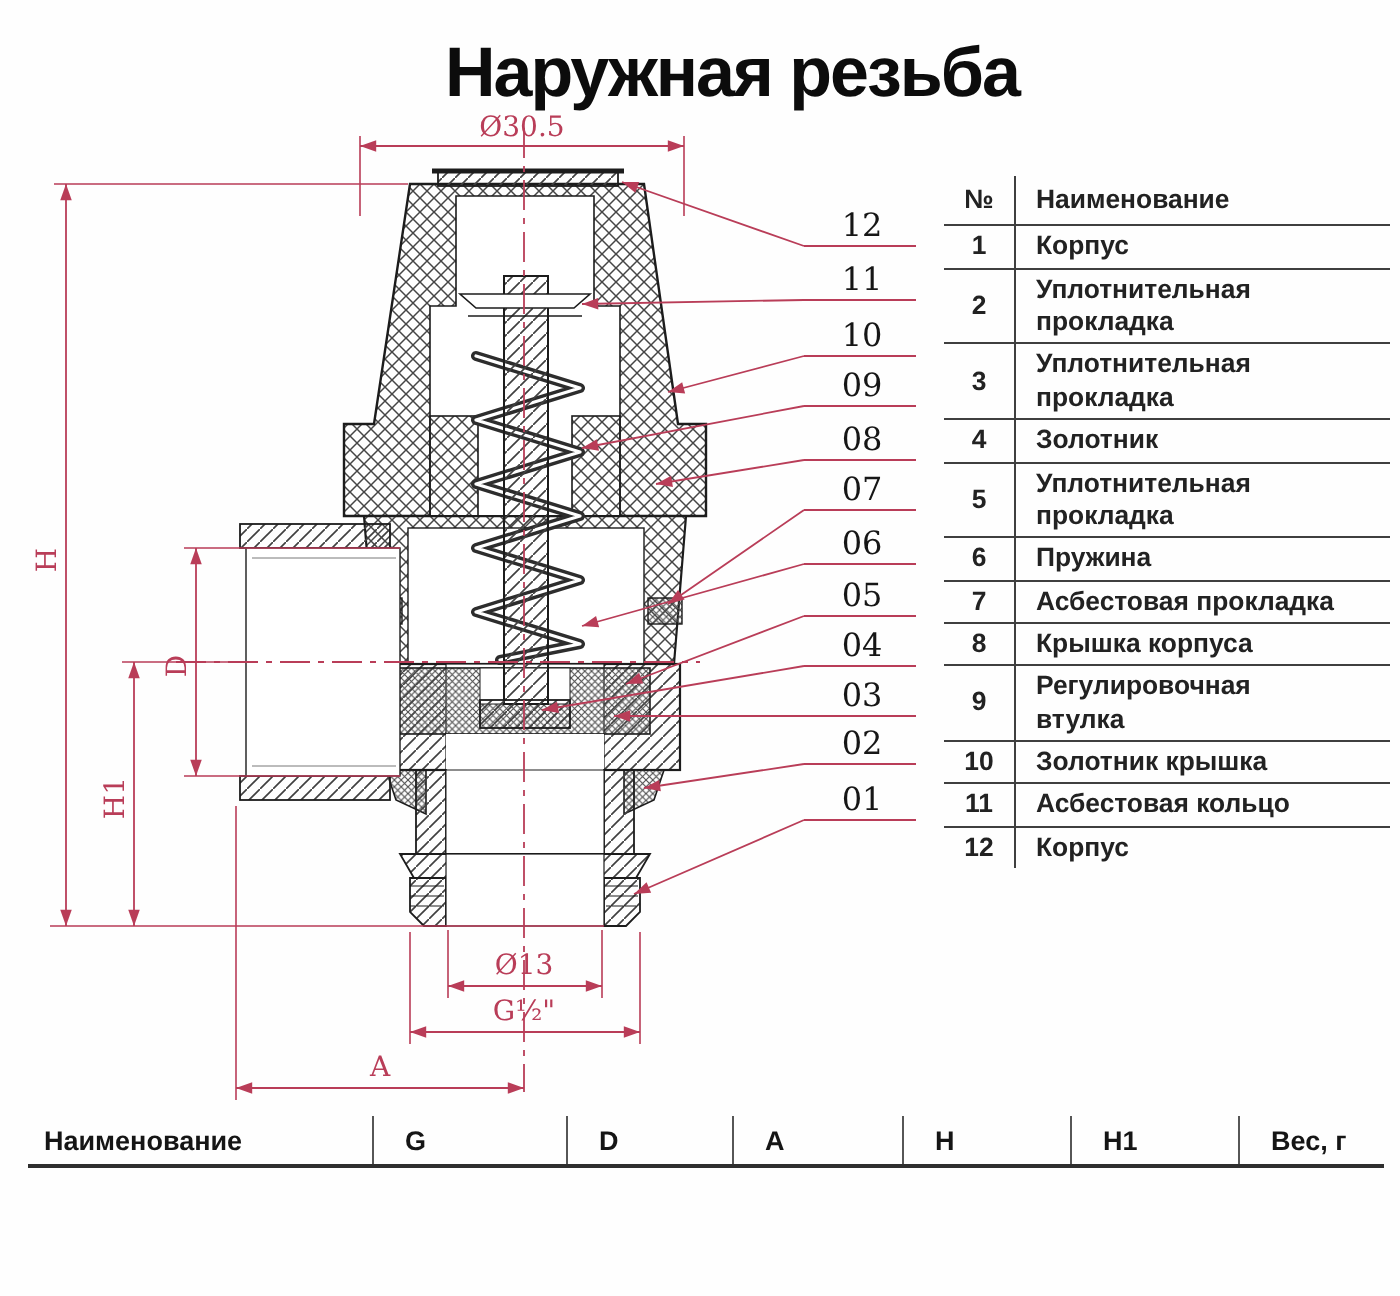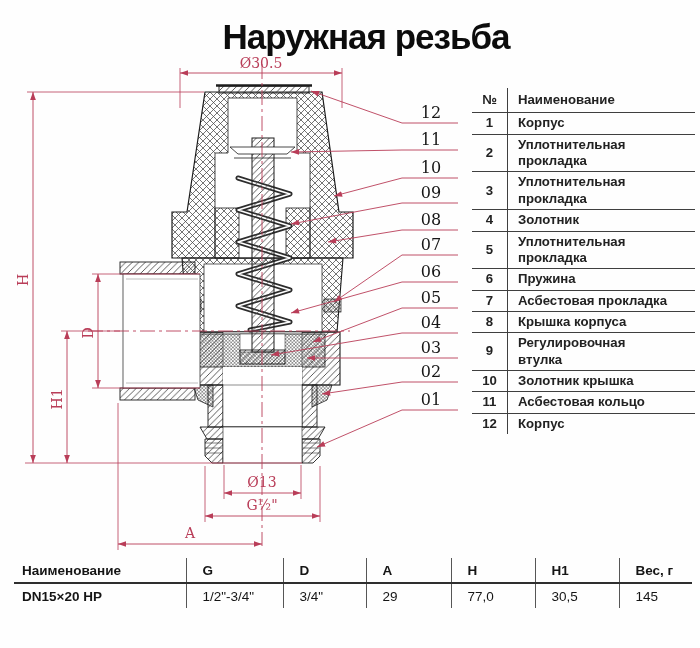--- a/index.html
+++ b/index.html
@@ -315,25 +315,16 @@
         <th>Наименование</th>
         <th>G</th>
         <th>D</th>
         <th>A</th>
         <th>H</th>
         <th>H1</th>
         <th>Вес, г</th>
       </tr>
     </thead>
     <tbody>
-      <tr>
-        <td class="model">DN15×20 НР</td>
-        <td>1/2"-3/4"</td>
-        <td>3/4"</td>
-        <td>29</td>
-        <td>77,0</td>
-        <td>30,5</td>
-        <td>145</td>
-      </tr>
     </tbody>
   </table>
 
 </div>
 
 </body></html>

